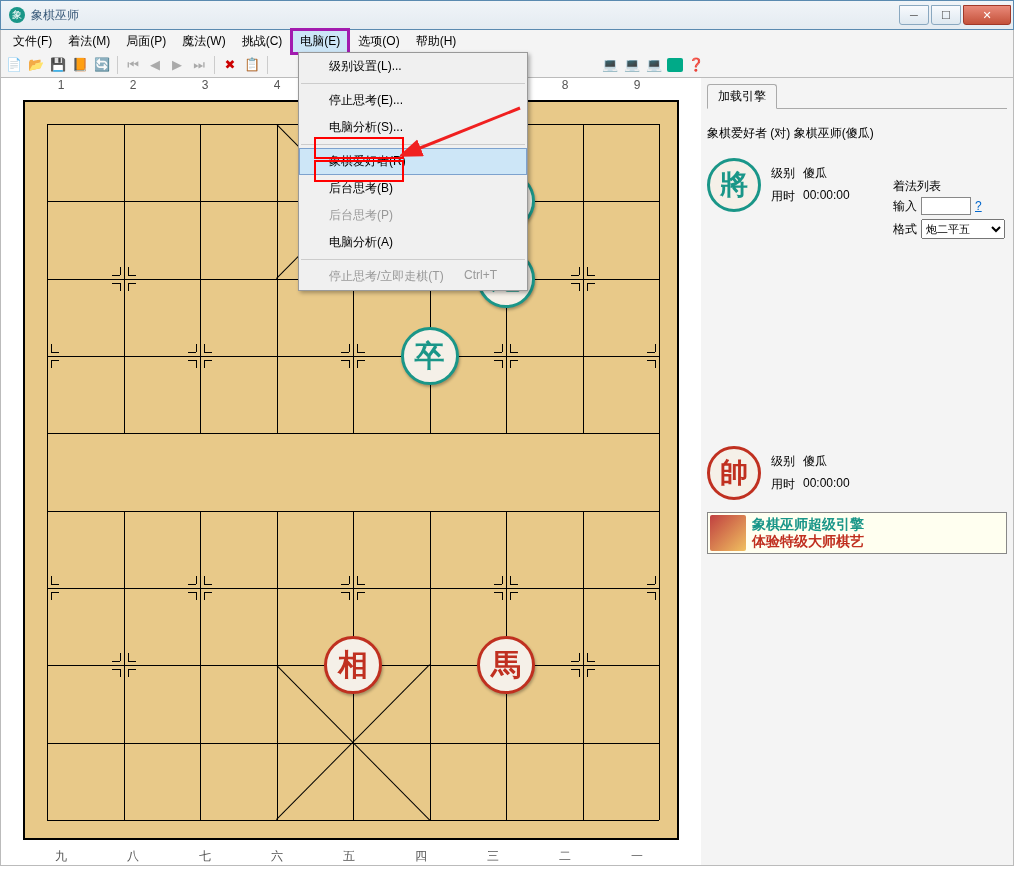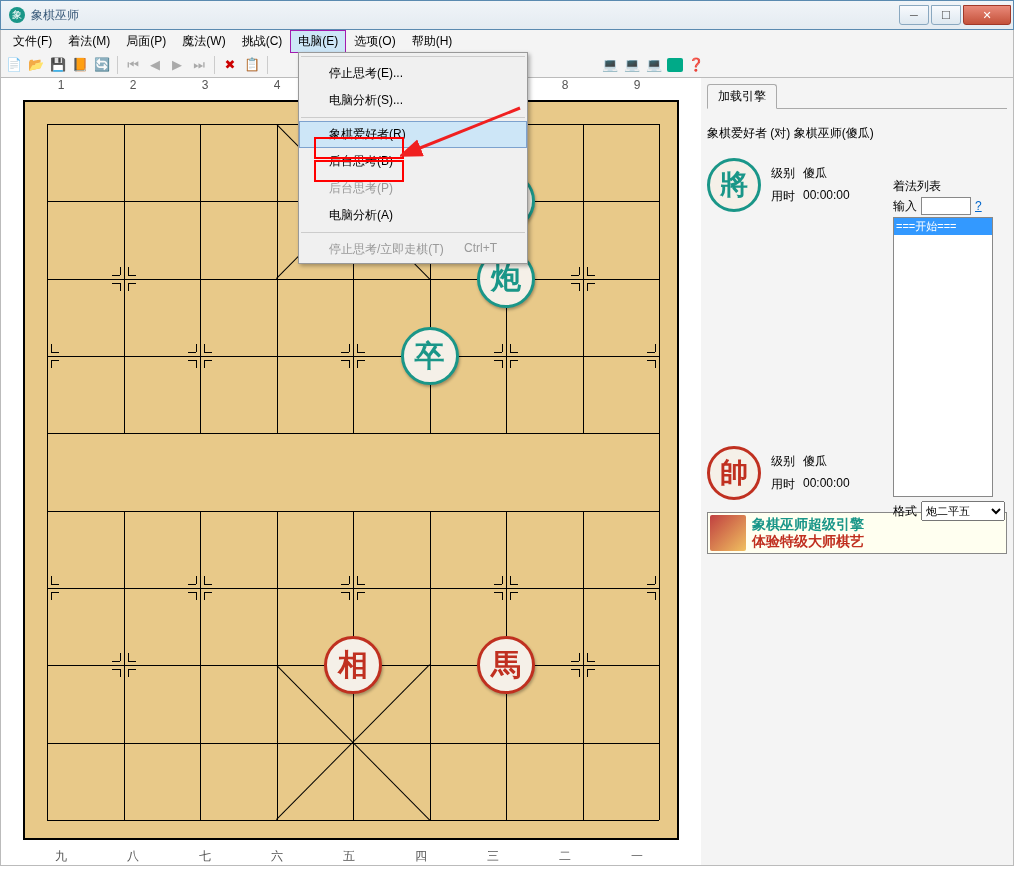--- a/index.html
+++ b/index.html
@@ -9,21 +9,21 @@
 .titlebar { height: 30px; background: linear-gradient(#f0f4f8, #e4ebf1); border: 1px solid #5a8ab0; display: flex; align-items: center; padding-left: 8px; }
 .titlebar .icon { width: 16px; height: 16px; border-radius: 50%; background: #1a9688; color: #fff; font-size: 10px; display: flex; align-items: center; justify-content: center; margin-right: 6px; }
 .titlebar .title { font-size: 12px; color: #3a5a7a; }
 .winbtns { margin-left: auto; display: flex; }
 .winbtn { width: 30px; height: 20px; border: 1px solid #8aa8c0; border-radius: 0 0 3px 3px; margin-right: 2px; display: flex; align-items: center; justify-content: center; font-size: 11px; background: linear-gradient(#f8fafd, #dee8f0); color: #555; }
 .winbtn.close { width: 48px; background: linear-gradient(#e98a7a, #c4513a); color: #fff; border-color: #a03828; }
 
 
 .menubar { height: 22px; background: #f4f4f4; border-left: 1px solid #bbb; border-right: 1px solid #bbb; display: flex; align-items: center; padding-left: 4px; font-size: 12px; }
 .menuitem { padding: 3px 8px; cursor: default; }
-.menuitem.active { background: #cde6f7; border: 1px solid #a21caf; padding: 2px 7px; }
+.menuitem.active { background: #cde6f7; border: 3px solid #a21caf; padding: 2px 7px; }
 
 
 .toolbar { height: 26px; background: #f4f4f4; border: 1px solid #bbb; border-top: none; display: flex; align-items: center; padding: 0 4px; gap: 4px; }
 .tbicon { width: 18px; height: 18px; display: flex; align-items: center; justify-content: center; font-size: 13px; }
 .tbsep { width: 1px; height: 18px; background: #ccc; margin: 0 2px; }
 
 
 .main { display: flex; height: 788px; border-left: 1px solid #bbb; border-right: 1px solid #bbb; border-bottom: 1px solid #bbb; }
 
 
@@ -323,41 +323,39 @@
       </div>
     </div>
 
     <div class="movesbox">
       <div class="moveslabel">着法列表</div>
       <div class="movesinput">
         <span>输入</span>
         <input type="text" style="">
         <span style="color:#06c;text-decoration:underline">?</span>
       </div>
-      <div class="moveslist">
-        <div class="sel">===开始===</div>
-      </div>
       <div class="formatrow">
         <span>格式</span>
         <select><option>炮二平五</option></select>
       </div>
     </div>
 
 
     <div class="ad">
       <div class="adimg"></div>
       <div class="adtxt">
         <div class="l1">象棋巫师超级引擎</div>
         <div class="l2">体验特级大师棋艺</div>
       </div>
     </div>
   </div>
 </div>
 
 <div class="dropdown" id="dropdown">
+    <div class="dditem">级别设置(L)...</div>
     <div class="ddsep"></div>
     <div class="dditem">停止思考(E)...</div>
     <div class="dditem">电脑分析(S)...</div>
     <div class="ddsep"></div>
     <div class="dditem hover">象棋爱好者(R)</div>
     <div class="dditem">后台思考(B)</div>
     <div class="dditem disabled">后台思考(P)</div>
     <div class="dditem">电脑分析(A)</div>
     <div class="ddsep"></div>
     <div class="dditem disabled">停止思考/立即走棋(T)<span class="ddshort">Ctrl+T</span></div>

